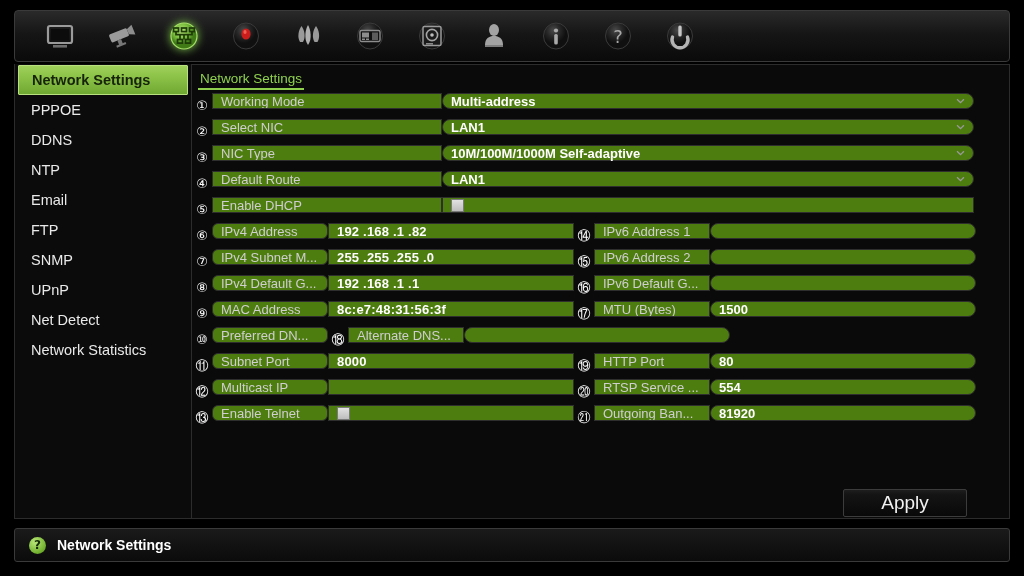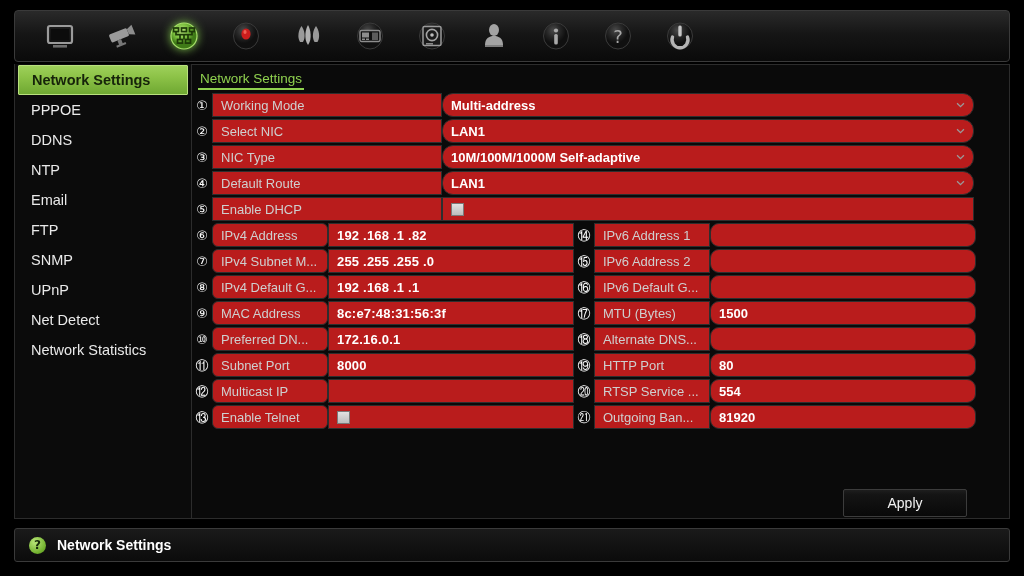--- a/index.html
+++ b/index.html
@@ -103,25 +103,25 @@
     align-items: stretch;
   }
   .badge {
     width: 20px; min-width: 20px;
     display: flex; align-items: center; justify-content: center;
     color: #fff; font-size: 13px;
     font-family: "DejaVu Sans", sans-serif;
     line-height: 1;
   }
   .cell {
-    background: #b91c1c;
+    background: #4d7c0f;
     border: 1px solid #2e2e2e;
     box-sizing: border-box;
     display: flex; align-items: center;
-    height: 24px;
+    height: 16px;
   }
   .lbl {
     color: #cfcfcf;
     font-size: 13px;
     padding-left: 8px;
     white-space: nowrap;
     overflow: hidden;
   }
   .val {
     color: #ffffff;
@@ -164,21 +164,21 @@
     left: 0; top: 424px;
     width: 775px;
     display: flex; justify-content: flex-end; gap: 8px;
   }
   .btn {
     width: 122px; height: 26px;
     background: linear-gradient(180deg,#1e1e1e 0%, #141414 18%, #090909 100%);
     border: 1px solid #3c3c3c;
     border-radius: 2px;
     color: #f2f2f2;
-    font-size: 14px;
+    font-size: 19px;
     display: flex; align-items: center; justify-content: center;
   }
 
   
   .statusbar {
     position: absolute;
     left: 14px; top: 528px;
     width: 996px; height: 34px;
     background: linear-gradient(180deg,#1a1a1a,#0b0b0b);
     border: 1px solid #3a3a3a;
@@ -513,23 +513,20 @@
           </div>
           <div class="badge">⑰</div>
           <div class="cell lbl-h2 lbl">MTU (Bytes)</div>
           <div class="cell val-h2">
             <span class="val">1500</span>
           </div>
         </div>
         <div class="frow">
           <div class="badge">⑩</div>
           <div class="cell lbl-h lbl">Preferred DN...</div>
-          <div class="cell val-h">
-            <span class="val ip">172.16.0.1</span>
-          </div>
           <div class="badge">⑱</div>
           <div class="cell lbl-h2 lbl">Alternate DNS...</div>
           <div class="cell val-h2">
             <span class="val"></span>
           </div>
         </div>
         <div class="frow">
           <div class="badge">⑪</div>
           <div class="cell lbl-h lbl">Subnet Port</div>
           <div class="cell val-h">

